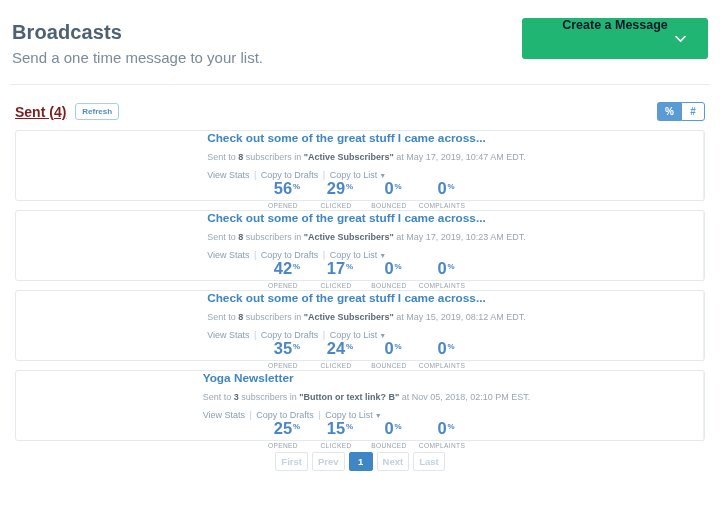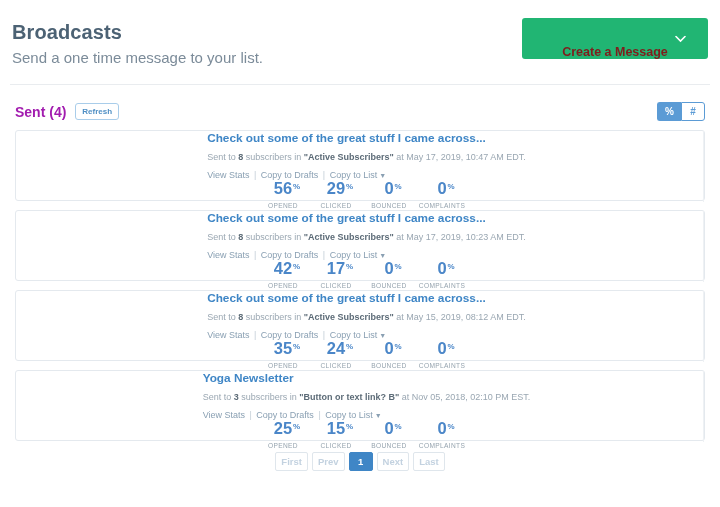--- a/index.html
+++ b/index.html
@@ -34,25 +34,25 @@
     color: #7b8b99;
     margin-top: 5px;
   }
 
   .create-btn {
     width: 186px;
     height: 41px;
     background: #21b573;
     border: none;
     border-radius: 3px;
-    color: #7f1d1d;
+    color: #0f172a;
     font-size: 12.5px;
     font-weight: bold;
     display: flex;
-    align-items: flex-end;
+    align-items: flex-start;
     justify-content: center;
     position: relative;
     cursor: pointer;
     margin-right: 0px;
   }
   .create-btn .caret {
     position: absolute;
     right: 22px;
     top: 50%;
     transform: translateY(-50%);
@@ -92,21 +92,22 @@
   .list-header {
     display: flex;
     align-items: center;
     justify-content: space-between;
     margin: 17px 5px 0 5px;
   }
   .list-header-left { display: flex; align-items: center; gap: 9px; }
   .list-title {
     font-size: 14px;
     font-weight: bold;
-    color: #a21caf;
+    color: #7f1d1d;
+    text-decoration: underline;
   }
   .refresh-btn {
     border: 1px solid #a9cdea;
     border-radius: 3px;
     color: #4f8fc4;
     font-size: 8px;
     font-weight: bold;
     padding: 3px 6px 3px 6px;
     background: #ffffff;
     cursor: pointer;

